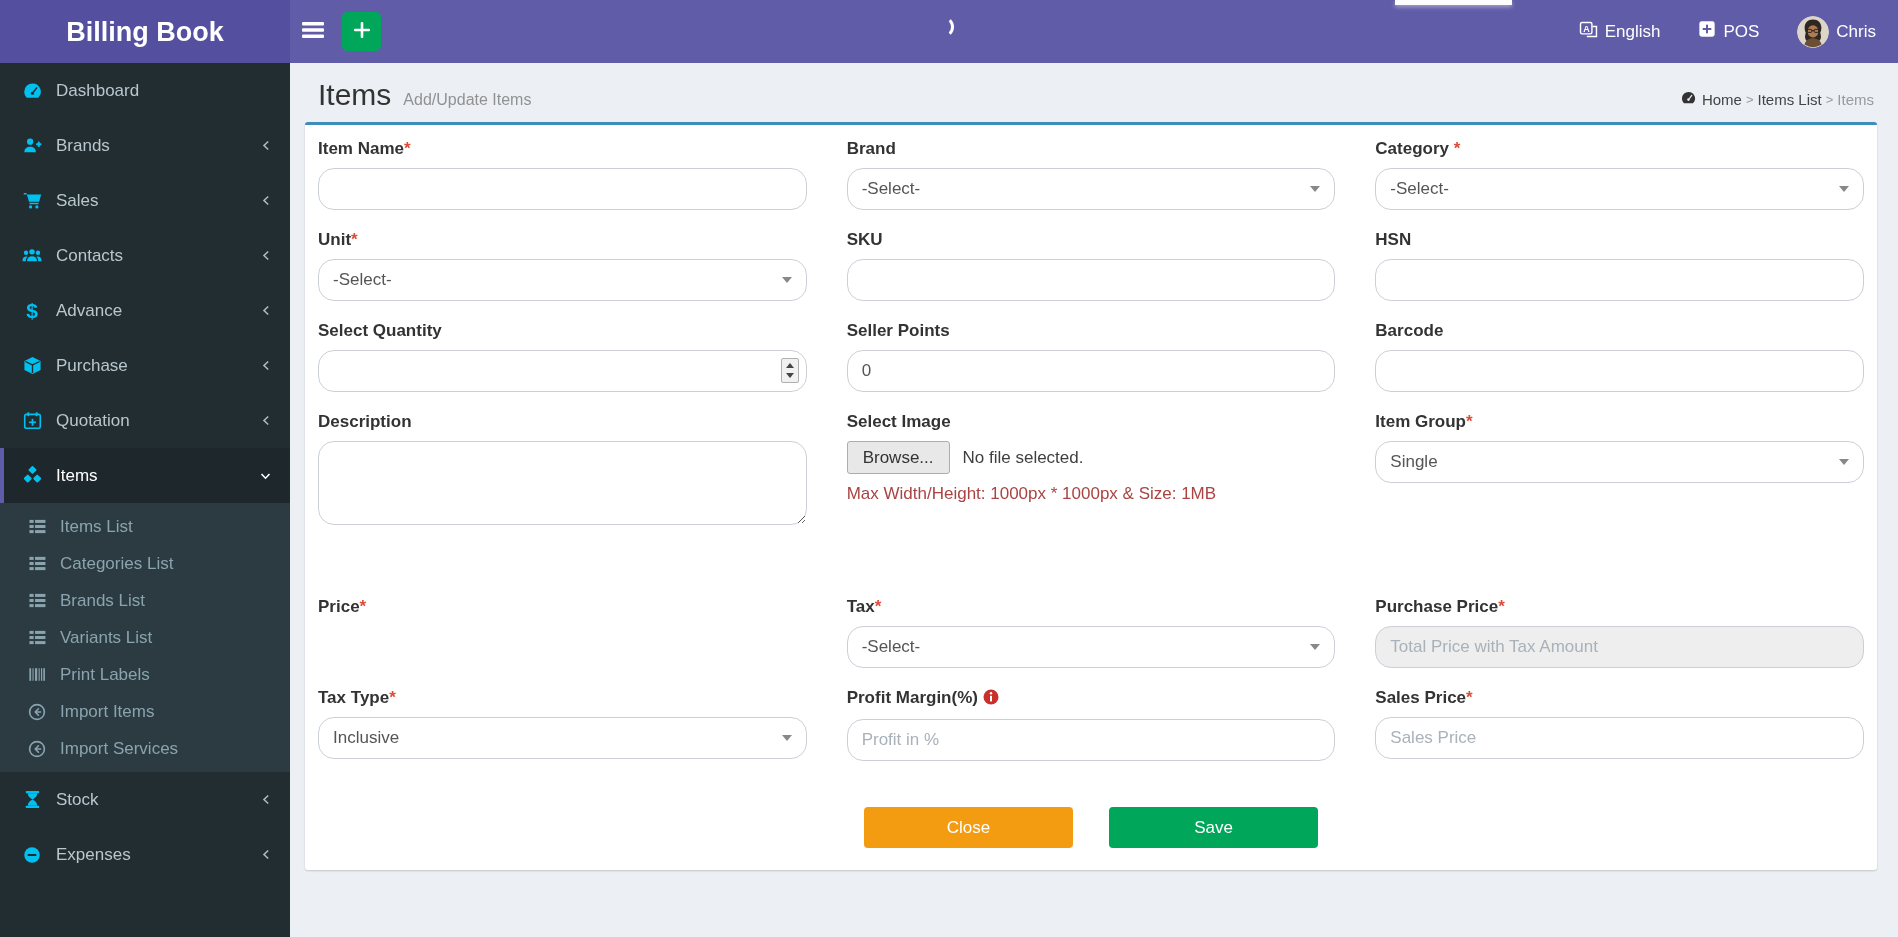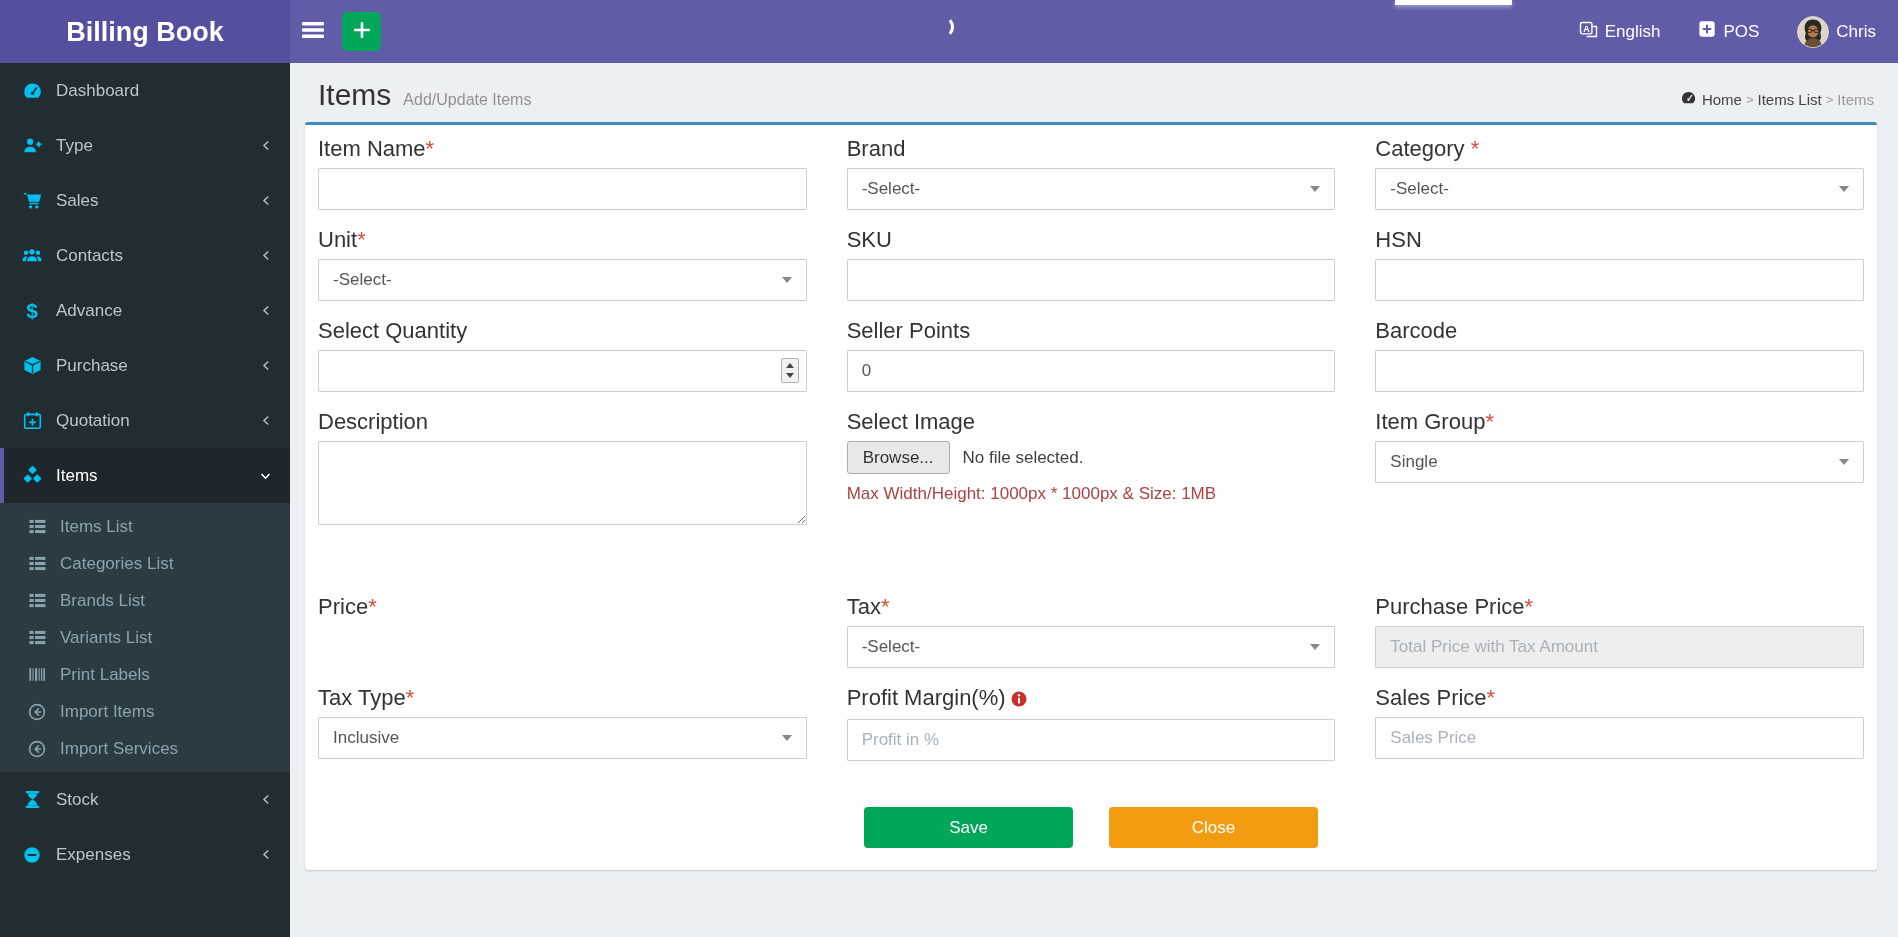--- a/index.html
+++ b/index.html
@@ -45,23 +45,23 @@
   .page-subtitle { font-size:16px; color:#919191; }
   .breadcrumb { display:flex; align-items:center; gap:4px; font-size:15px; color:#444; padding-bottom:4px; }
   .breadcrumb .bc-link { display:flex; align-items:center; gap:6px; cursor:pointer; color:#444; }
   .breadcrumb .sep { color:#9a9a9a; font-size:13px; }
   .breadcrumb .current { color:#999; }
 
   .card { margin:0 21px 0 15px; background:#fff; border-top:3px solid #3c8dbc; border-radius:3px;
           box-shadow:0 1px 2px rgba(0,0,0,.18); padding:14px 13px 22px; }
   .form-row { display:grid; grid-template-columns:1fr 1fr 1fr; column-gap:40px; }
   .fg { margin-bottom:20px; position:relative; }
-  .fg label { display:block; font-size:22px; font-weight:normal; color:#333; margin-bottom:9px; line-height:20px; }
+  .fg label { display:block; font-size:17px; font-weight:bold; color:#333; margin-bottom:9px; line-height:20px; }
   .req { color:#dd4b39; }
-  .ctl { width:100%; height:42px; border:1px solid #ccd0d6; border-radius:1px; font-size:17px; color:#555;
+  .ctl { width:100%; height:42px; border:1px solid #ccd0d6; border-radius:16px; font-size:17px; color:#555;
          padding:0 14px; background:#fff; font-family:"Liberation Sans",sans-serif; }
   input.ctl::placeholder, textarea.ctl::placeholder { color:#a9b1b9; }
   input.ctl:disabled { background:#eeeeee; }
   .sel { display:flex; align-items:center; justify-content:space-between; cursor:pointer; }
   .caret { width:0; height:0; border-left:5px solid transparent; border-right:5px solid transparent; border-top:6px solid #888; }
   textarea.ctl { height:84px; padding:9px 14px; resize:both; }
   .stepper { position:absolute; right:8px; bottom:9px; width:18px; height:25px; border:1px solid #b0b0b0;
              background:#f1f1f1; border-radius:2px; display:flex; flex-direction:column; align-items:center;
              justify-content:space-evenly; cursor:pointer; }
   .tri-up { width:0;height:0;border-left:4px solid transparent;border-right:4px solid transparent;border-bottom:5px solid #444; }
@@ -157,21 +157,21 @@
 
   <div class="menu-item">
     <span class="mi-icon">
       <svg width="19" height="19" viewBox="0 0 20 20" fill="currentColor">
           <circle cx="7.5" cy="6" r="3.3"></circle>
           <path d="M1.5 16.5c0-3.3 2.7-5.2 6-5.2s6 1.9 6 5.2v.6h-12z"></path>
           <rect x="13.8" y="7.7" width="5.6" height="2" rx=".5"></rect>
           <rect x="15.6" y="5.9" width="2" height="5.6" rx=".5"></rect>
         </svg>
     </span>
-    <span>Type</span>
+    <span>Brands</span>
     <span class="arrow">
         <svg width="12" height="13" viewBox="0 0 12 13">
           <path d="M8.2 2.5 4 6.5l4.2 4" fill="none" stroke="currentColor" stroke-width="1.6"></path>
         </svg>
       </span>
   </div>
 
   <div class="menu-item">
     <span class="mi-icon">
       <svg width="19" height="19" viewBox="0 0 20 20" fill="currentColor">
@@ -528,17 +528,17 @@
               </svg></span></label>
         <input class="ctl" type="text" placeholder="Profit in %" style="">
       </div>
       <div class="fg">
         <label><span>Sales Price</span><span class="req">*</span></label>
         <input class="ctl" type="text" placeholder="Sales Price" style="">
       </div>
     </div>
 
     <div class="btn-row">
+      <button class="btn btn-close">Close</button>
       <button class="btn btn-save">Save</button>
-      <button class="btn btn-close">Close</button>
     </div>
   </div>
 </div>
 
 </body></html>

